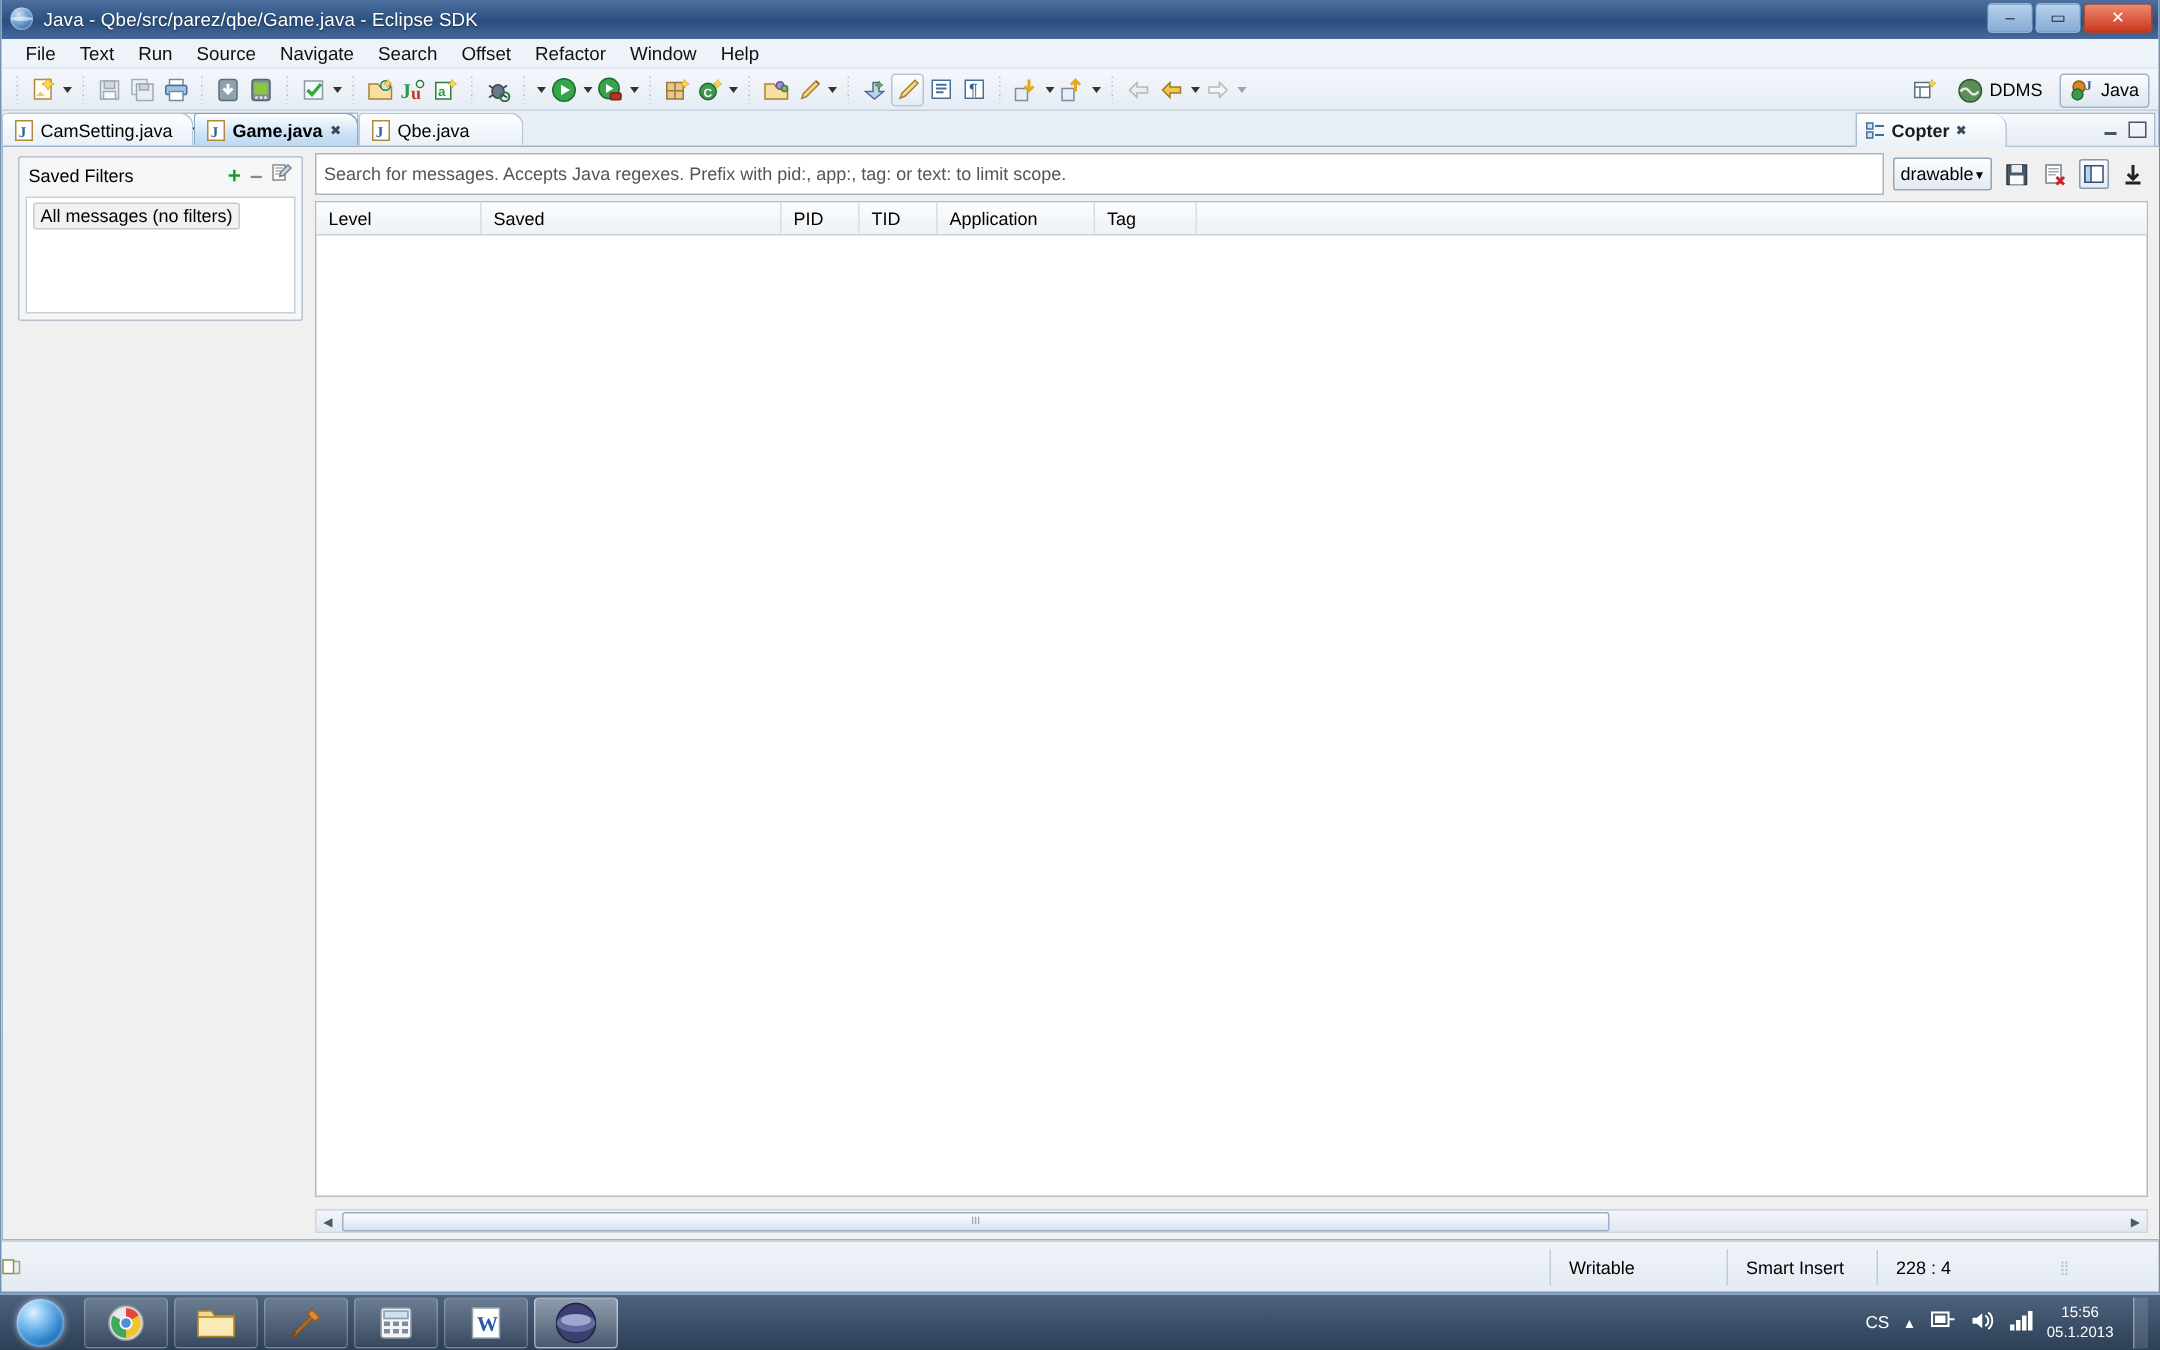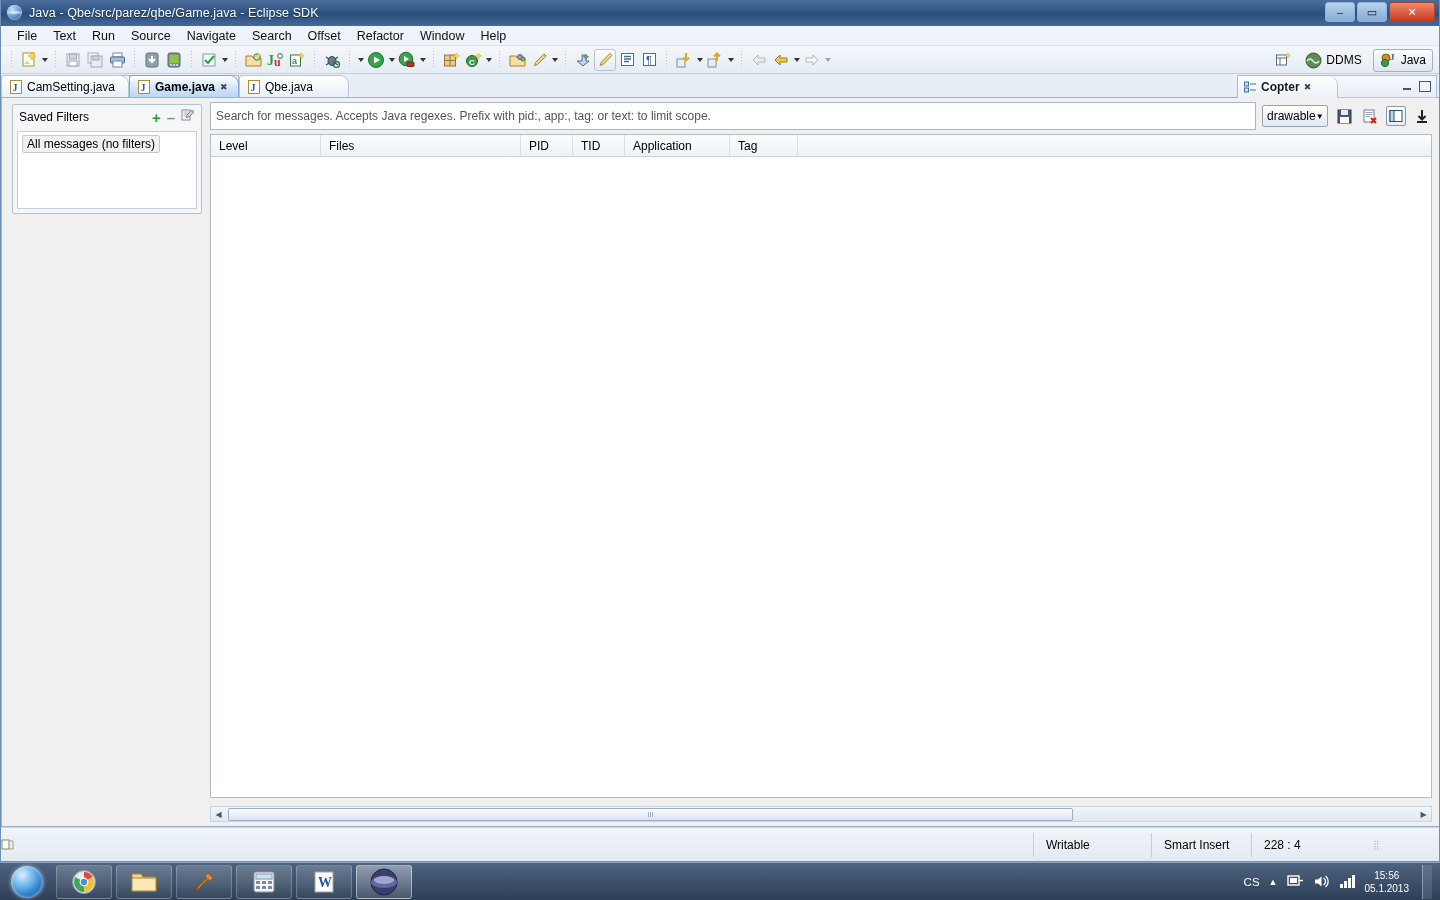--- a/index.html
+++ b/index.html
@@ -1145,21 +1145,21 @@
           <span class="lc-icon">
             <svg width="14" height="15" viewBox="0 0 14 15">
                 <path d="M7 1 v9 M3.5 7 l3.5 3.5 3.5 -3.5" stroke="#222" stroke-width="2" fill="none"></path>
                 <rect x="2" y="12" width="10" height="2" fill="#222"></rect>
               </svg>
           </span>
         </div>
         <div id="log-table">
           <div id="log-head">
             <div class="lh" style="width:110px">Level</div>
-            <div class="lh" style="width:200px">Files</div>
+            <div class="lh" style="width:200px">Saved</div>
             <div class="lh" style="width:52px">PID</div>
             <div class="lh" style="width:52px">TID</div>
             <div class="lh" style="width:105px">Application</div>
             <div class="lh" style="width:68px">Tag</div>
           </div>
         </div>
         <div id="log-hsb">
           <div class="hsb-arrow">◀</div>
           <div class="hsb-thumb" style="width:845px;margin-left:2px"></div>
           <div class="hsb-arrow" style="position:absolute;right:0">▶</div>

